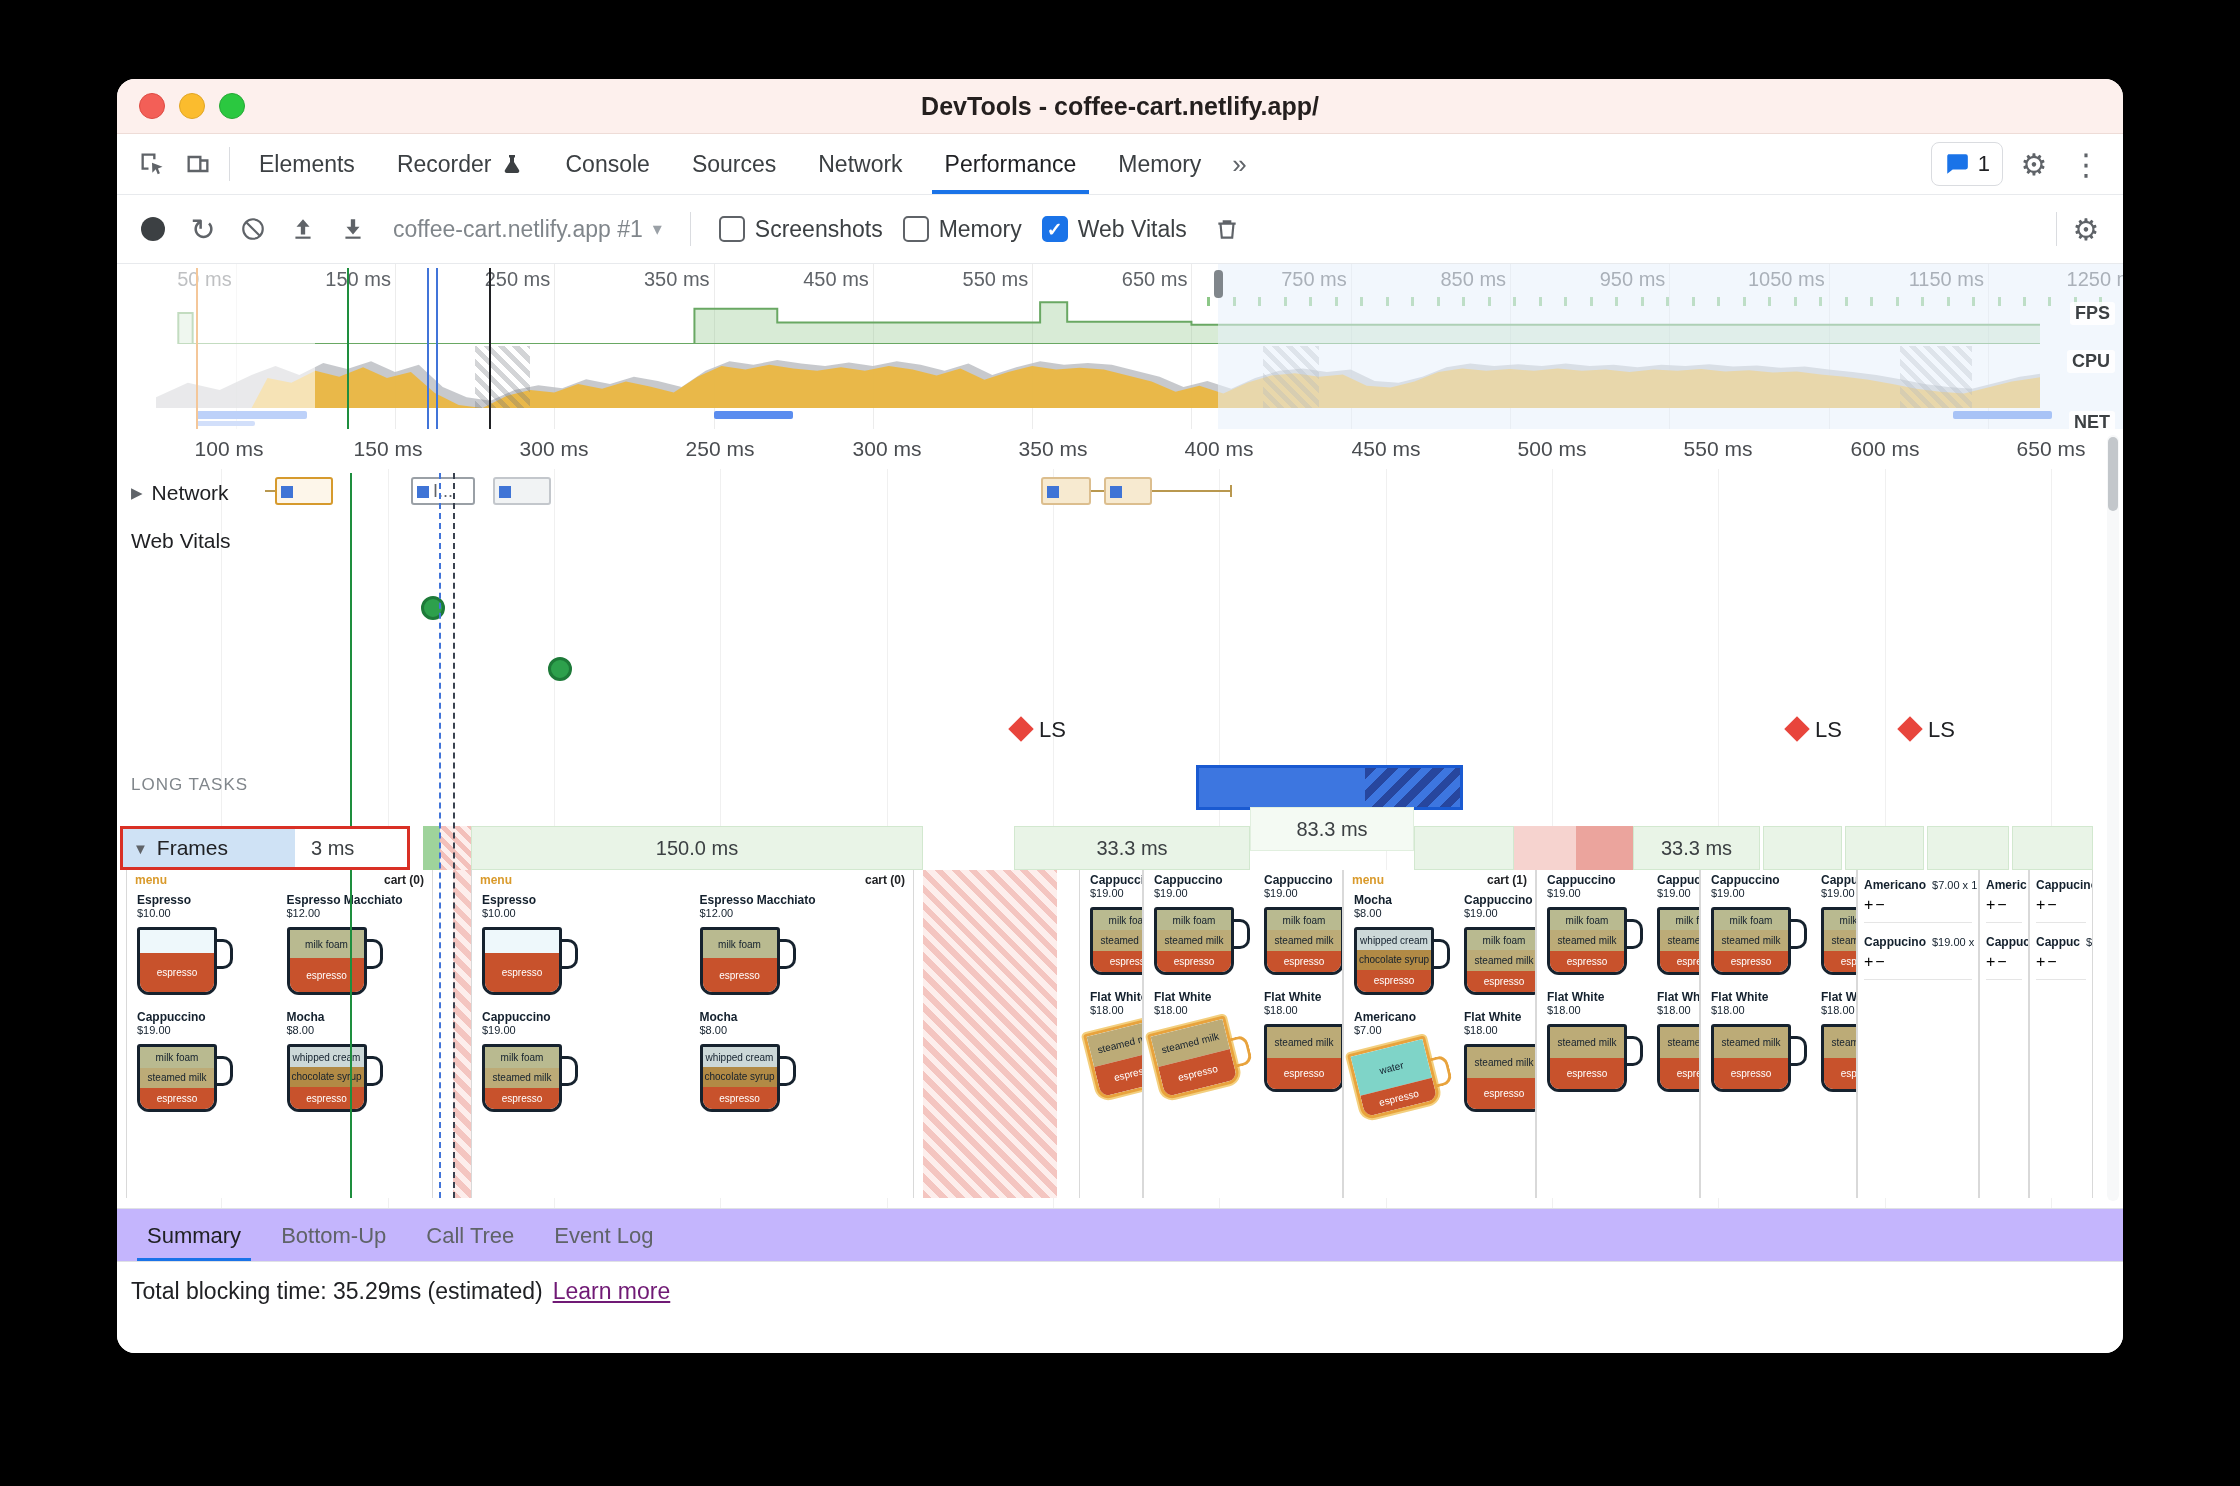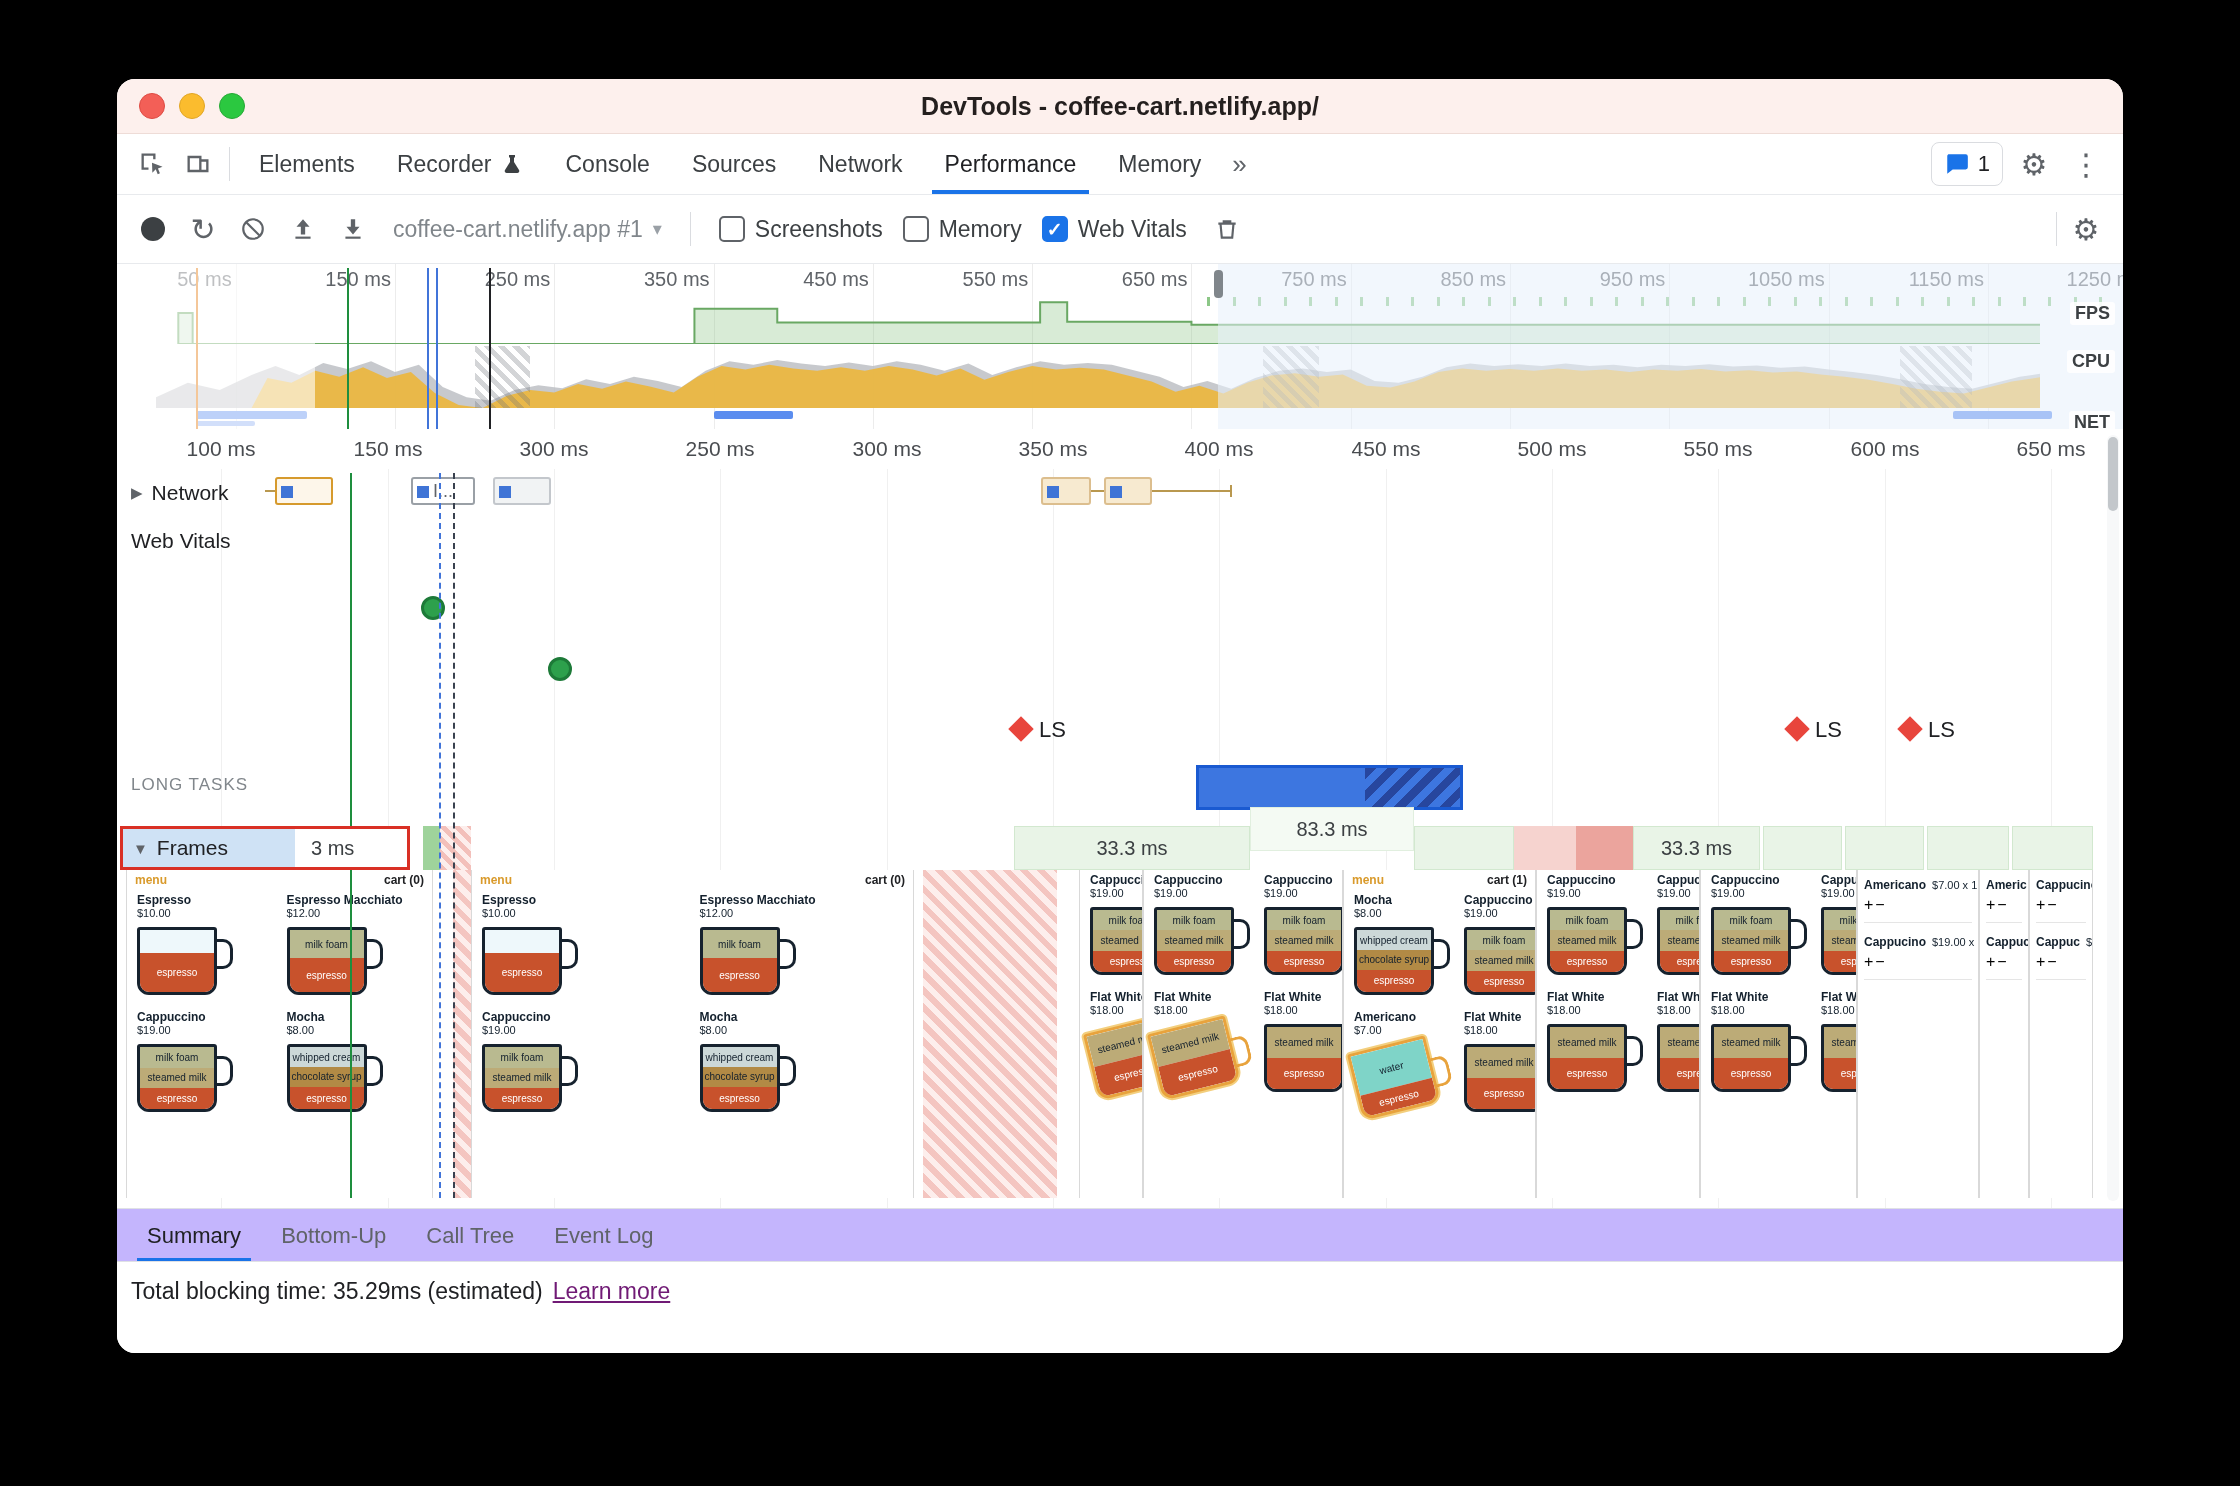--- a/index.html
+++ b/index.html
@@ -299,21 +299,21 @@
         <div class="ov-marker" style="left: 371.937px; background: rgb(32, 33, 36);"></div>
         <div class="veil" style="left: 0px; width: 198px; background: rgba(255, 255, 255, 0.6);"></div>
         <div class="veil" style="left: 1101px; right: 0px; background: rgba(231, 241, 251, 0.55);"></div>
         <div class="ov-handle" style="left: 1097px;"></div>
         <div class="lane-label" style="top: 38px;">FPS</div>
         <div class="lane-label" style="top: 86px;">CPU</div>
         <div class="lane-label" style="top: 147px;">NET</div>
       </div>
     <div class="detail" id="detail">
         <div class="dt-grid" style="left: 104px;"></div>
-        <div class="dt-label" style="left: 34px;">100 ms</div>
+        <div class="dt-label" style="left: 42px;">100 ms</div>
         <div class="dt-grid" style="left: 271px;"></div>
         <div class="dt-label" style="left: 201px;">150 ms</div>
         <div class="dt-grid" style="left: 437px;"></div>
         <div class="dt-label" style="left: 367px;">300 ms</div>
         <div class="dt-grid" style="left: 603px;"></div>
         <div class="dt-label" style="left: 533px;">250 ms</div>
         <div class="dt-grid" style="left: 770px;"></div>
         <div class="dt-label" style="left: 700px;">300 ms</div>
         <div class="dt-grid" style="left: 936px;"></div>
         <div class="dt-label" style="left: 866px;">350 ms</div>
@@ -362,20 +362,21 @@
         <div class="diamond" style="left: 1671px; top: 291px;"></div>
         <div class="lslbl" style="left: 1698px; top: 288px;">LS</div>
         <div class="diamond" style="left: 1784px; top: 291px;"></div>
         <div class="lslbl" style="left: 1811px; top: 288px;">LS</div>
         <div class="lt-label" style="left: 14px; top: 346px;">LONG TASKS</div>
         <div class="longtask" style="left: 1079px; top: 336px; width: 267px; height: 45px;">
           <div class="stripe" style="width: 95px;"></div>
         </div>
         <div class="seg g2" style="left: 306px; top: 397px; height: 44px; width: 17px;"></div>
         <div class="seg hatch" style="left: 323px; top: 397px; height: 44px; width: 31px;"></div>
+        <div class="seg g1" style="left: 354px; top: 397px; height: 44px; width: 452px;">150.0 ms</div>
         <div class="seg g1" style="left: 897px; top: 397px; height: 44px; width: 236px;">33.3 ms</div>
         <div class="seg pale" style="left: 1133px; top: 378px; height: 44px; width: 164px;">83.3 ms</div>
         <div class="seg g1" style="left: 1297px; top: 397px; height: 44px; width: 100px;"></div>
         <div class="seg pink" style="left: 1397px; top: 397px; height: 44px; width: 62px;"></div>
         <div class="seg red" style="left: 1459px; top: 397px; height: 44px; width: 57px;"></div>
         <div class="seg g1" style="left: 1516px; top: 397px; height: 44px; width: 127px;">33.3 ms</div>
         <div class="seg g1" style="left: 1646px; top: 397px; height: 44px; width: 79px;"></div>
         <div class="seg g1" style="left: 1728px; top: 397px; height: 44px; width: 79px;"></div>
         <div class="seg g1" style="left: 1810px; top: 397px; height: 44px; width: 82px;"></div>
         <div class="seg g1" style="left: 1895px; top: 397px; height: 44px; width: 81px;"></div>

